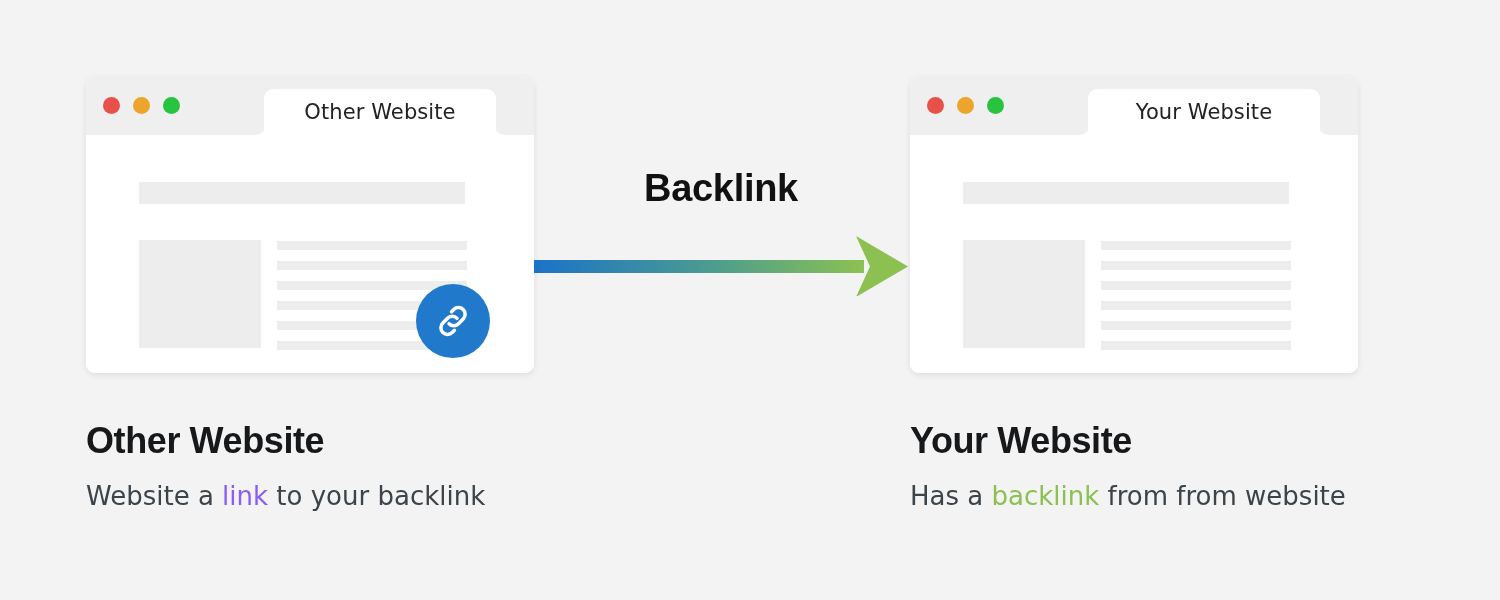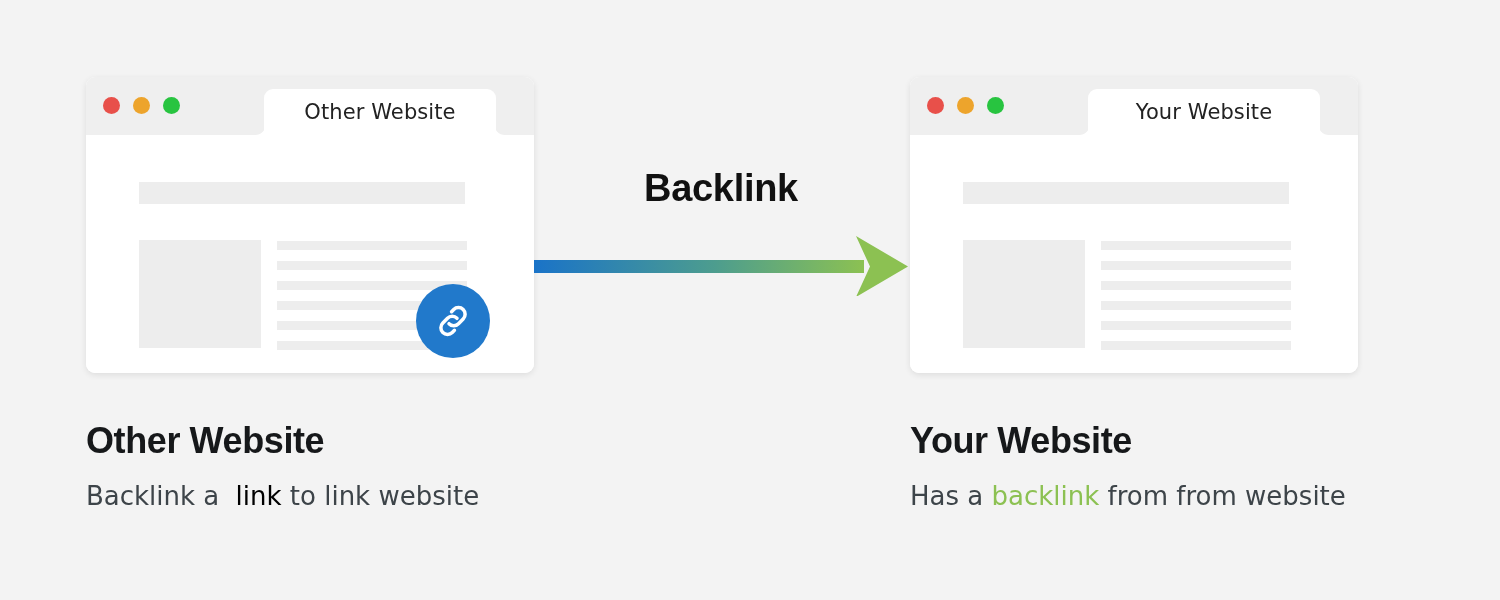--- a/index.html
+++ b/index.html
@@ -197,21 +197,21 @@
     line-height: 1.15;
   }
   .caption p {
     margin: 20px 0 0 0;
     font-size: 26px;
     color: #3d4449;
     font-family: "DejaVu Sans", sans-serif;
     line-height: 1.2;
     white-space: nowrap;
   }
-  .hl-blue  { color: #000000; margin-left: 8px; }
+  .hl-blue  { color: #8b5cf6; }
   .hl-green { color: #8cc152; }
 </style>
 </head>
 <body>
 
 <div class="stage">
 
   <div class="browser left">
     <div class="titlebar">
       <div class="dots">
@@ -287,21 +287,21 @@
         <div class="line"></div>
         <div class="line"></div>
         <div class="line"></div>
         <div class="line"></div>
       </div>
     </div>
   </div>
 
   <div class="caption left">
     <h2>Other Website</h2>
-    <p><span>Backlink a </span><span class="hl-blue">link</span><span> to link website</span></p>
+    <p><span>Website a </span><span class="hl-blue">link</span><span> to your backlink</span></p>
   </div>
 
   <div class="caption right">
     <h2>Your Website</h2>
     <p><span>Has a </span><span class="hl-green">backlink</span><span> from from website</span></p>
   </div>
 
 </div>
 
 </body></html>

